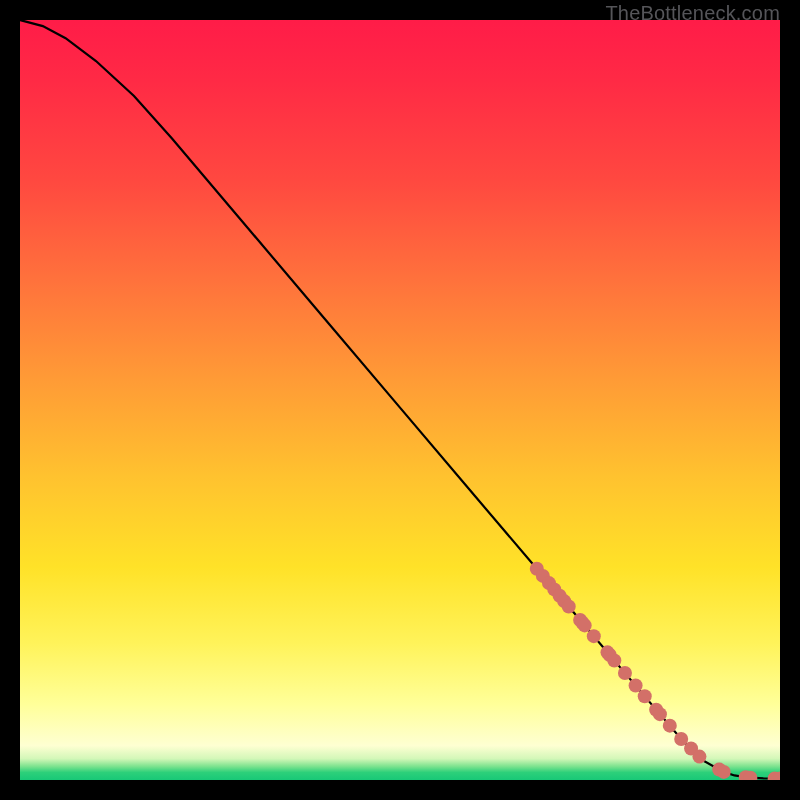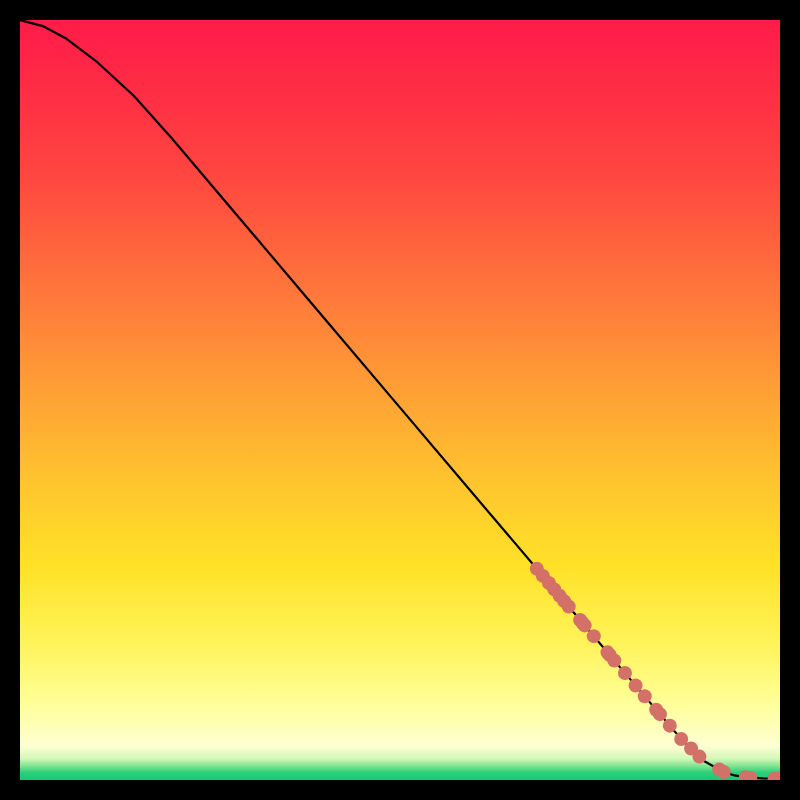--- a/index.html
+++ b/index.html
@@ -102,13 +102,14 @@
           <circle cx="679.44" cy="736.59" r="7" fill="#d37068"></circle>
           <circle cx="699.20" cy="749.51" r="7" fill="#d37068"></circle>
           <circle cx="703.76" cy="751.89" r="7" fill="#d37068"></circle>
           <circle cx="725.80" cy="757.15" r="7" fill="#d37068"></circle>
           <circle cx="730.36" cy="757.76" r="7" fill="#d37068"></circle>
           <circle cx="754.68" cy="758.48" r="7" fill="#d37068"></circle>
           <circle cx="760.00" cy="758.48" r="7" fill="#d37068"></circle>
         </g>
     </svg>
   </div>
+  <div class="watermark">TheBottleneck.com</div>
 </div>
 
 </body></html>

